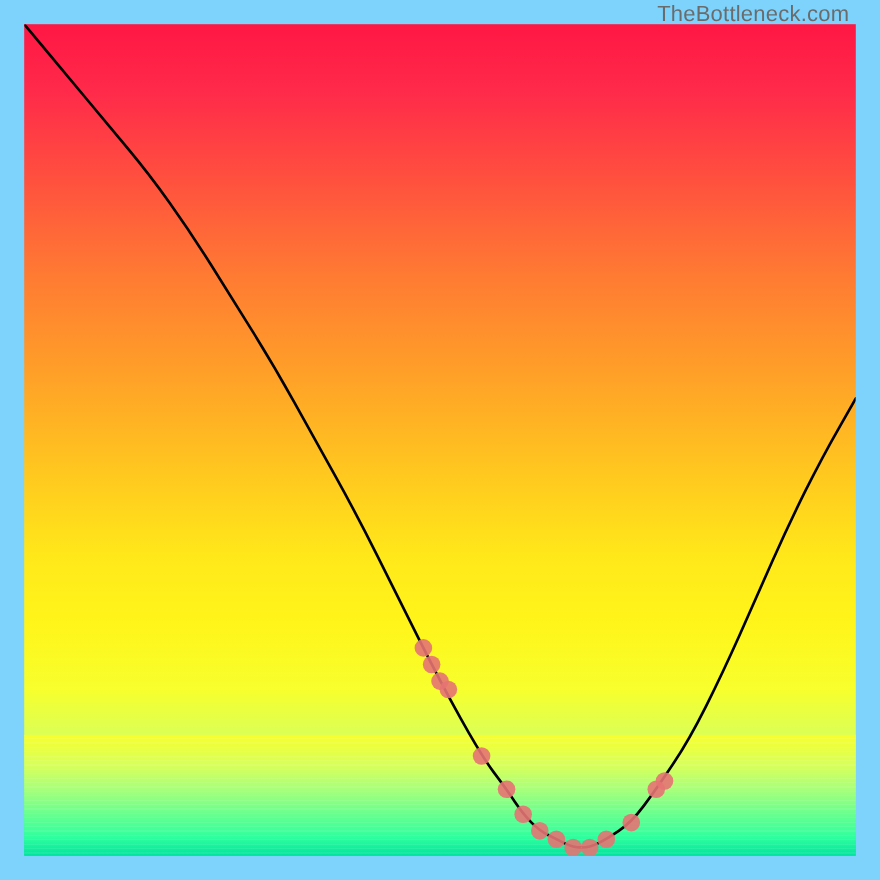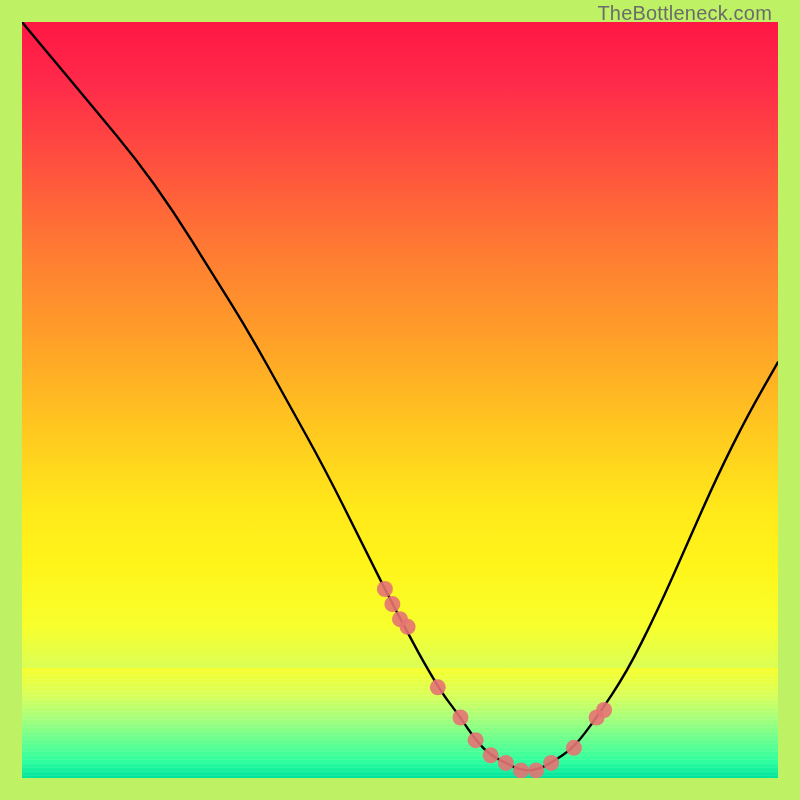--- a/index.html
+++ b/index.html
@@ -1,20 +1,20 @@
 <!DOCTYPE html>
 <html><head>
 <meta charset="utf-8">
 <style>
   * { margin: 0; padding: 0; box-sizing: border-box; }
   html, body { width: 800px; height: 800px; overflow: hidden; background: #000; }
   .chart-container {
     width: 800px;
     height: 800px;
-    background: #bef264;
+    background: #7dd3fc;
     position: relative;
   }
   .plot-area {
     position: absolute;
     left: 22px;
     top: 22px;
     width: 756px;
     height: 756px;
     background: linear-gradient(to bottom,
       #ff1744 0%,

